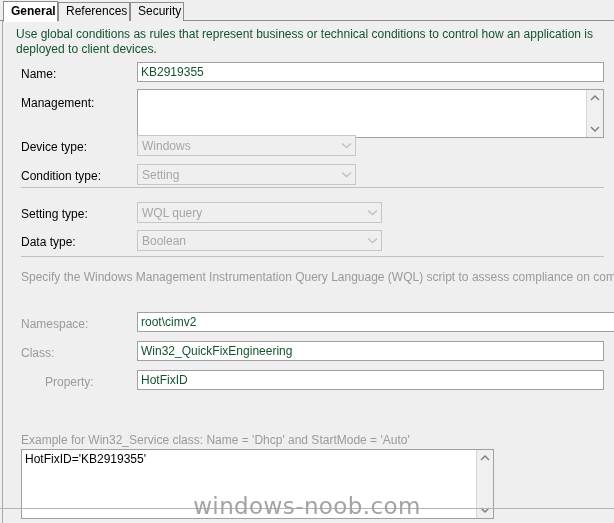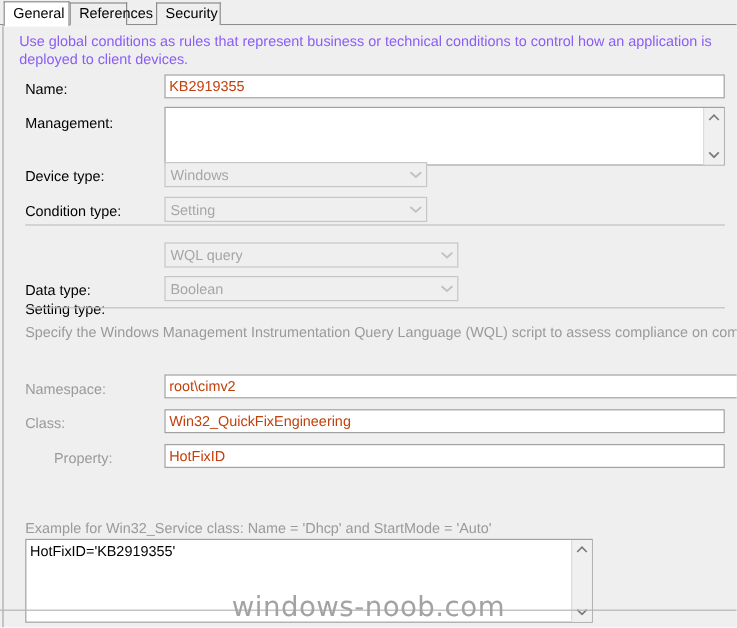--- a/index.html
+++ b/index.html
@@ -49,23 +49,24 @@
     padding: 0 7px;
     cursor: default;
   }
   .tab.active {
     background: #ffffff;
     border-bottom: 1px solid #ffffff;
     z-index: 5;
     top: 1px;
     height: 21px;
     line-height: 18px;
+    font-weight: bold;
   }
   #tab-general { left: 3px; width: 55px; }
-  #tab-references { left: 58px; width: 48px; }
+  #tab-references { left: 58px; width: 72px; }
   #tab-security { left: 130px; width: 54px; }
 
   
   .page {
     position: absolute;
     left: 0; top: 21px;
     width: 614px; height: 502px;
     background: #efefef;
   }
   .page .leftborder {
@@ -74,21 +75,21 @@
     width: 1px; height: 502px;
     background: #a8a8a8;
   }
 
   .intro {
     position: absolute;
     left: 16px; top: 6px;
     width: 586px;
     font-size: 12px;
     line-height: 15px;
-    color: #8b5cf6;
+    color: #14532d;
   }
 
   .label {
     position: absolute;
     font-size: 12px;
     line-height: 14px;
     color: #000;
     white-space: nowrap;
   }
   .label.dim { color: #9a9a9a; }
@@ -102,21 +103,21 @@
   }
 
   
   .tb {
     position: absolute;
     box-sizing: border-box;
     background: #ffffff;
     border: 1px solid #a0a0a0;
     font-family: "Liberation Sans", sans-serif;
     font-size: 12px;
-    color: #c2410c;
+    color: #14532d;
     padding: 0 2px 0 3px;
     line-height: 18px;
     height: 20px;
     outline: none;
   }
 
   
   .combo {
     position: absolute;
     box-sizing: border-box;
@@ -257,21 +258,21 @@
       <div class="val">Setting</div>
       <div class="arrow">
         <svg width="11" height="7" viewBox="0 0 11 7">
           <polyline points="1,1.5 5.5,5.5 10,1.5" fill="none" stroke="#c2c2c2" stroke-width="1.6"></polyline>
         </svg>
       </div>
     </div>
 
     <div class="sep" style="left:21px; top:166px; width:583px;"></div>
 
-    <div class="label" style="left:21px; top:186px;margin-top:44px;">Setting type:</div>
+    <div class="label" style="left:21px; top:186px;">Setting type:</div>
     <div class="combo" style="left:137px; top:181px; width:245px;">
       <div class="val">WQL query</div>
       <div class="arrow">
         <svg width="11" height="7" viewBox="0 0 11 7">
           <polyline points="1,1.5 5.5,5.5 10,1.5" fill="none" stroke="#c2c2c2" stroke-width="1.6"></polyline>
         </svg>
       </div>
     </div>
 
     <div class="label" style="left:21px; top:214px;">Data type:</div>

